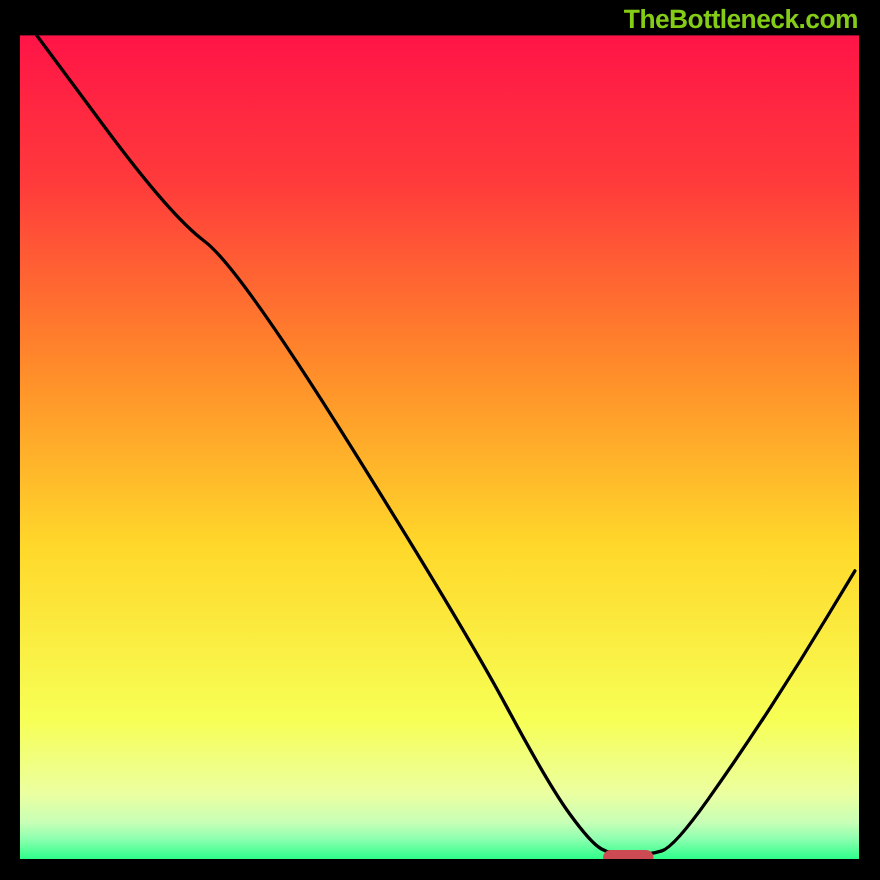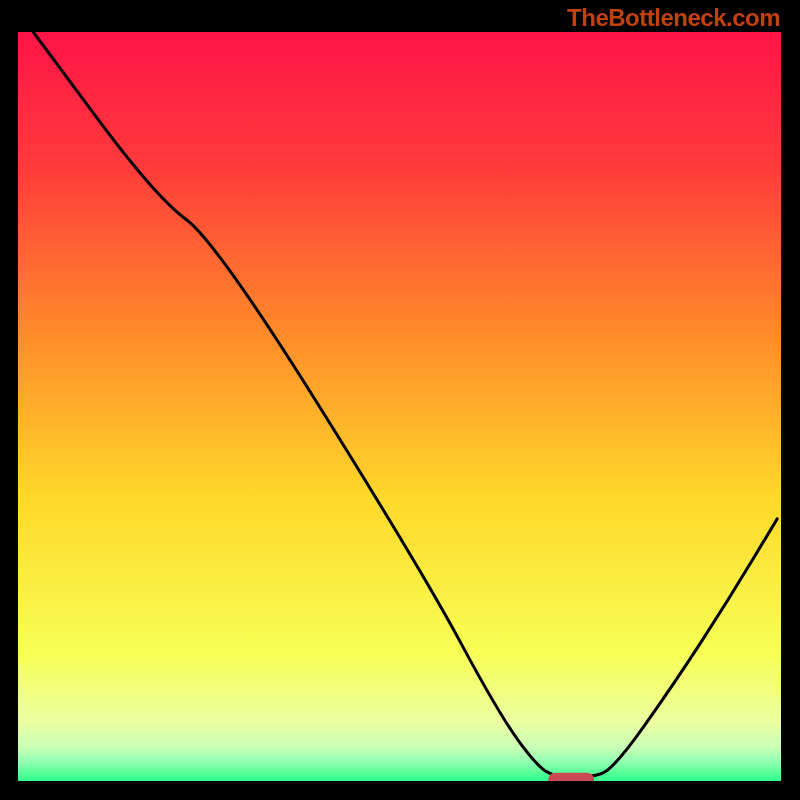--- a/index.html
+++ b/index.html
@@ -23,21 +23,21 @@
     position: absolute;
     left: 2px;
     top: 2px;
     width: 763px;
     height: 749px;
   }
   .watermark {
     position: absolute;
     top: 4px;
     right: 20px;
-    color: #c2410c;
+    color: #84cc16;
     font-size: 24px;
     font-weight: 600;
     letter-spacing: -0.5px;
   }
   svg { display: block; }
 </style>
 </head>
 <body>
 
 <div class="watermark">TheBottleneck.com</div>

